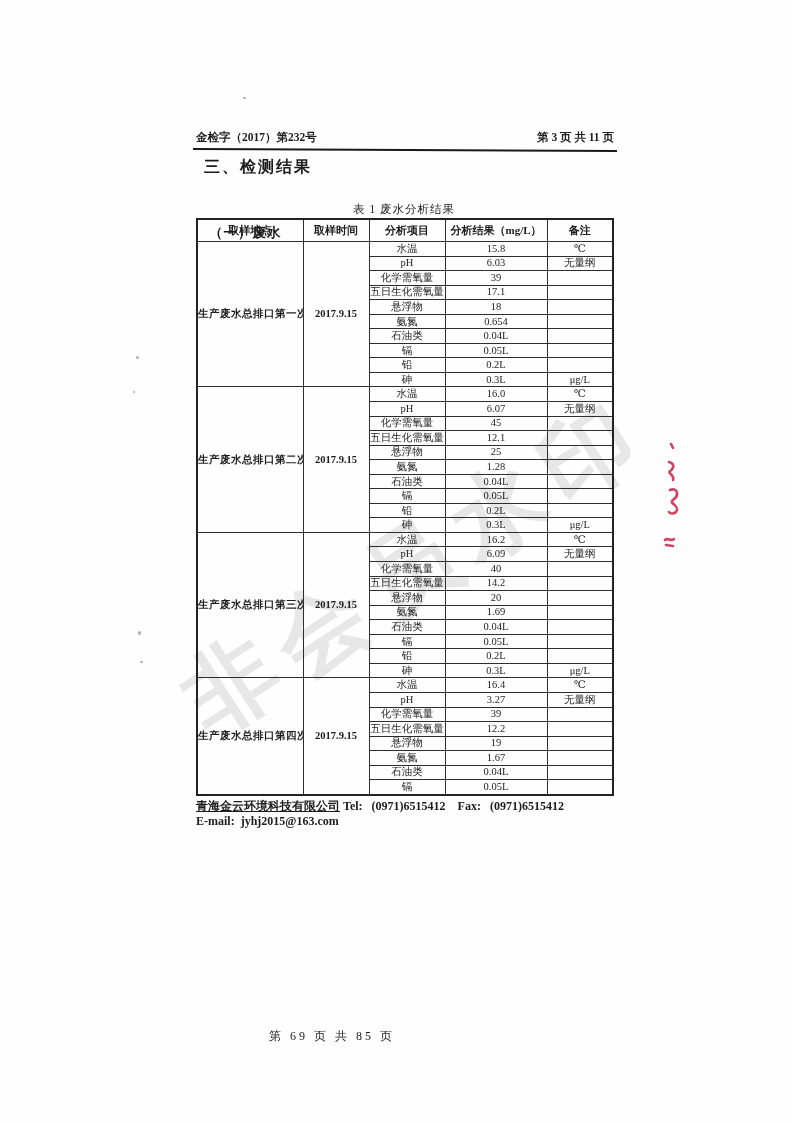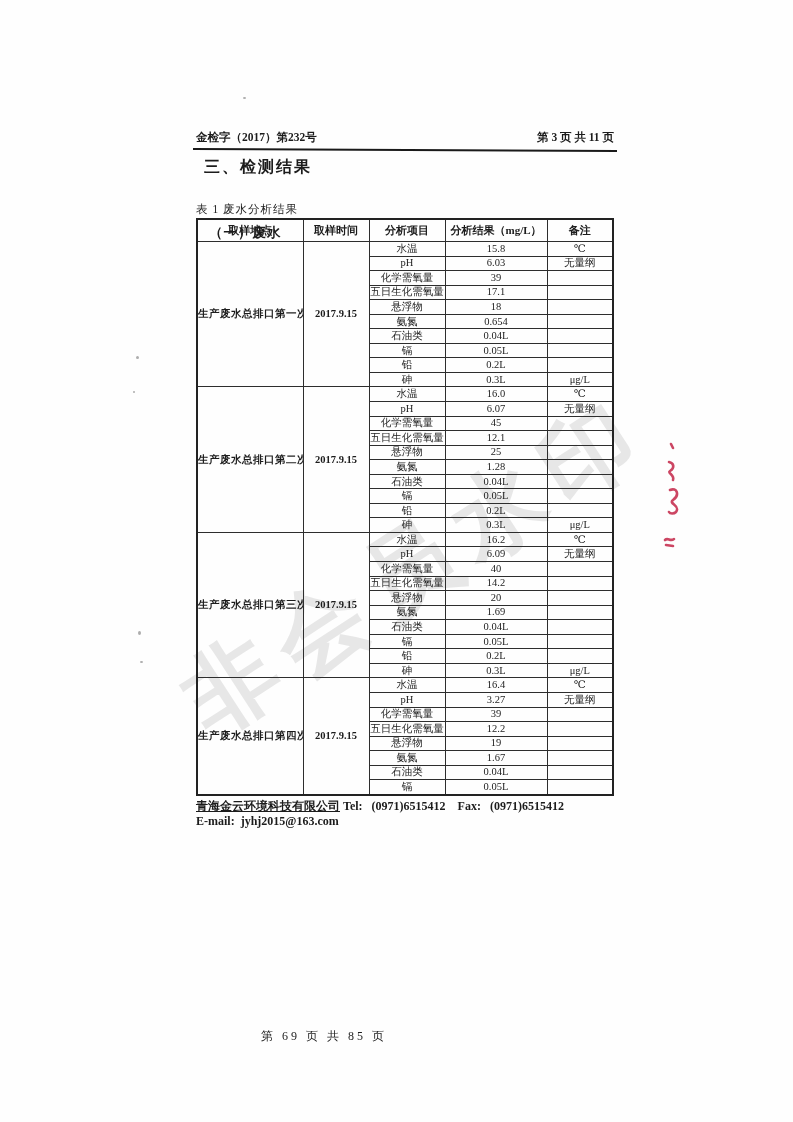--- a/index.html
+++ b/index.html
@@ -22,21 +22,21 @@
   .section-title {
     position:absolute; left:204px; top:157px;
     font-size:16px; font-weight:bold; letter-spacing:2px;
   }
   .subsection-title {
     position:absolute; left:209px; top:184px;
     font-size:13.5px; font-weight:bold; letter-spacing:1px;margin-top:40px;
   }
   .table-title {
     position:absolute; left:196px; top:202px; width:416px;
-    text-align:left; font-size:11.5px; letter-spacing:1px;
+    text-align:center; font-size:11.5px; letter-spacing:1px;
   }
   
   table.results {
     position:absolute; left:196px; top:218px;
     border-collapse:collapse; table-layout:fixed; width:416px;
     border:2px solid #222;
   }
   table.results th, table.results td {
     border:1px solid #2d2d2d; padding:0; text-align:center;
     white-space:nowrap; overflow:hidden;
@@ -47,21 +47,21 @@
   td.date-cell { font-weight:bold; font-size:10.5px; }
   td.item-cell { font-size:10px; }
   
   .company-footer {
     position:absolute; left:196px; top:799px; width:430px;
     font-size:12px; font-weight:bold; line-height:15px;
   }
   .company-name { text-decoration:underline; }
   .page-footer {
     position:absolute; left:0; top:1028px; width:648px;
-    text-align:center; font-size:12px; letter-spacing:3px;
+    text-align:center; font-size:12px; letter-spacing:3px;padding-left:8px;
   }
   
   .watermark {
     position:absolute; left:148px; top:505px; width:530px; height:115px;
     transform:rotate(-33deg);
     font-size:92px; font-weight:bold; letter-spacing:14px;
     color:rgba(110,110,110,0.16); white-space:nowrap;
     pointer-events:none; user-select:none;
   }
   

